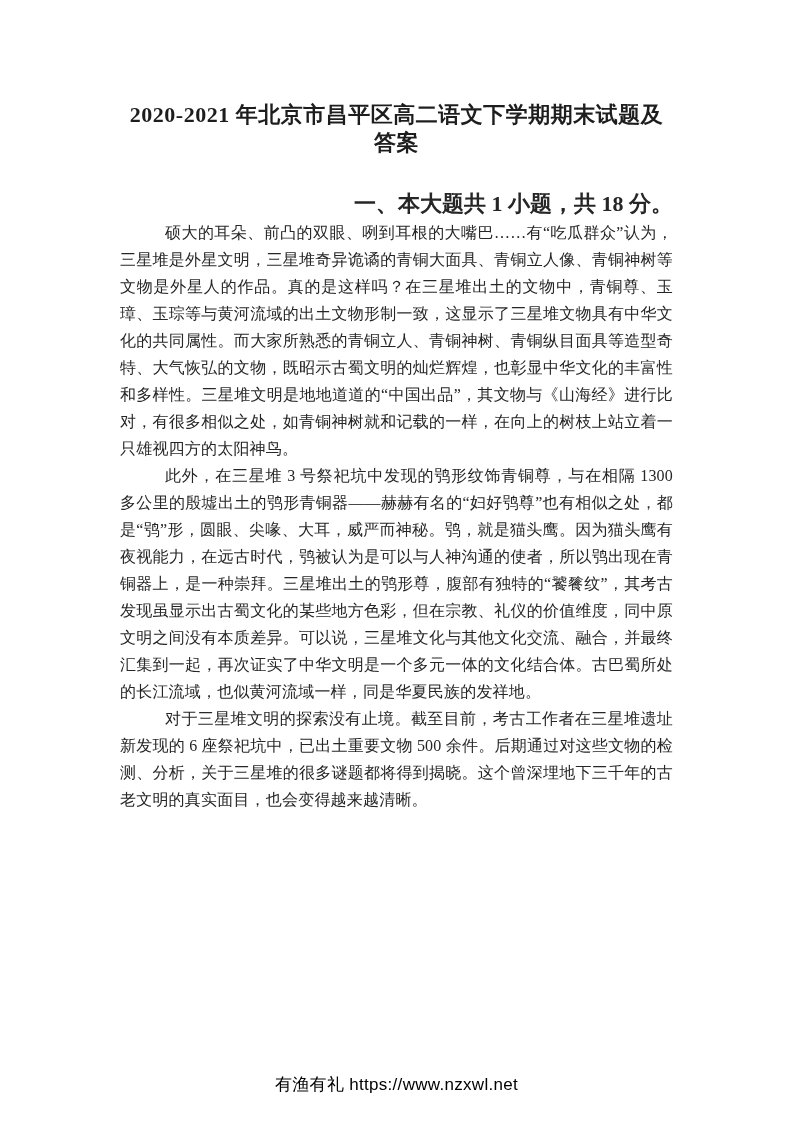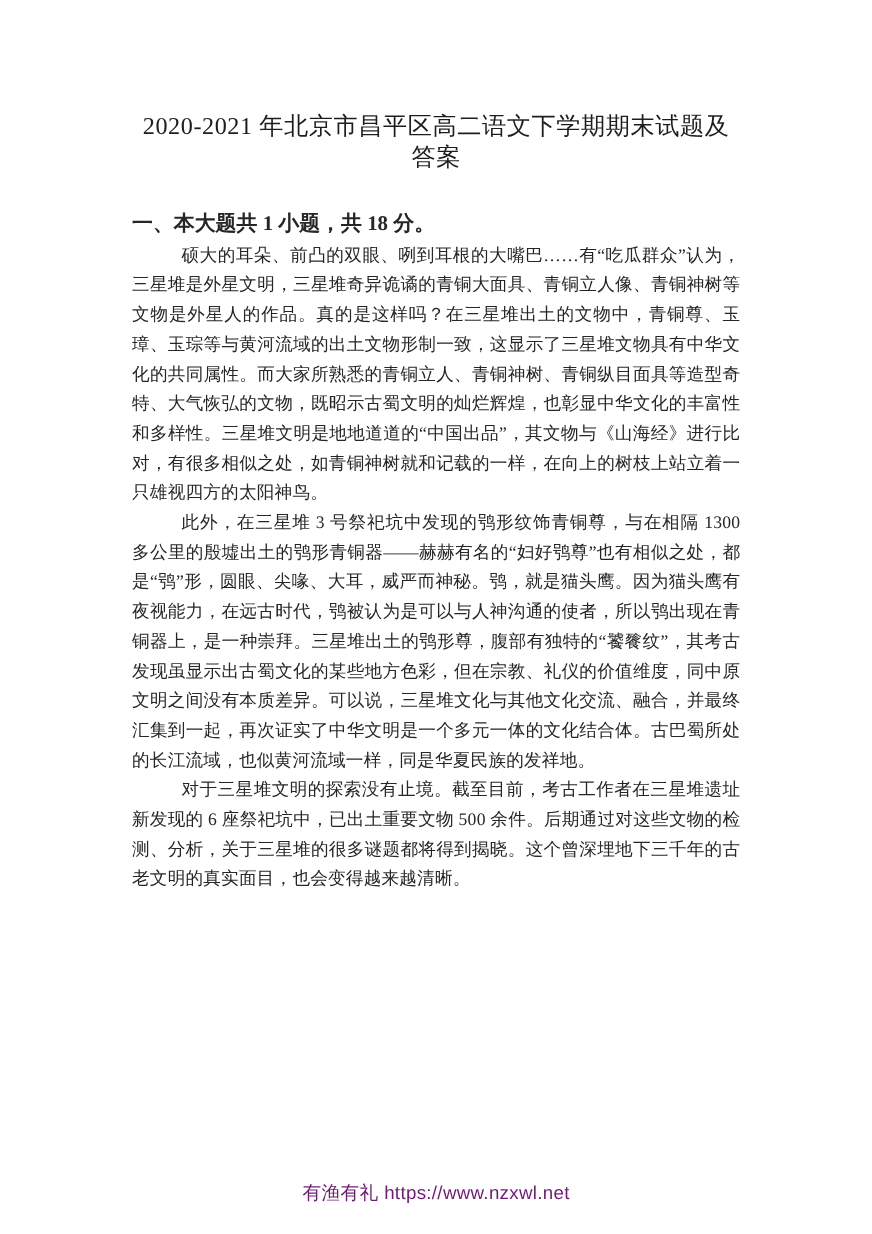--- a/index.html
+++ b/index.html
@@ -19,30 +19,30 @@
   }
   .content {
     width: 553px;
     margin: 0 auto;
   }
   .doc-title {
     margin: 0 0 31px 0;
     padding-top: 101px;
     font-size: 22px;
     line-height: 28px;
-    font-weight: normal;
+    font-weight: bold;
     text-align: center;
     letter-spacing: 0.5px;
     color: #1d1d1d;
   }
   .line {
     margin: 0;
-    font-size: 19px;
+    font-size: 22px;
     line-height: 31.2px;
-    text-align: left;
+    text-align: right;
   }
   .bold {
     font-weight: bold;
   }
   .material-heading {
     margin: 0;
     font-size: 16px;
     line-height: 31.2px;
     text-align: center;
   }
@@ -56,21 +56,21 @@
     letter-spacing: 0.2px;
   }
   .footer {
     position: absolute;
     left: 0;
     right: 0;
     bottom: 26px;
     text-align: center;
     font-family: "Liberation Sans", "DejaVu Sans", sans-serif;
     font-size: 17px;
-    color: #701a75;
+    color: #000000;
     letter-spacing: 0.3px;
   }
 </style>
 </head>
 <body>
 
 <div class="page">
   <div class="content">
     <h1 class="doc-title">2020-2021 年北京市昌平区高二语文下学期期末试题及答案</h1>
 

